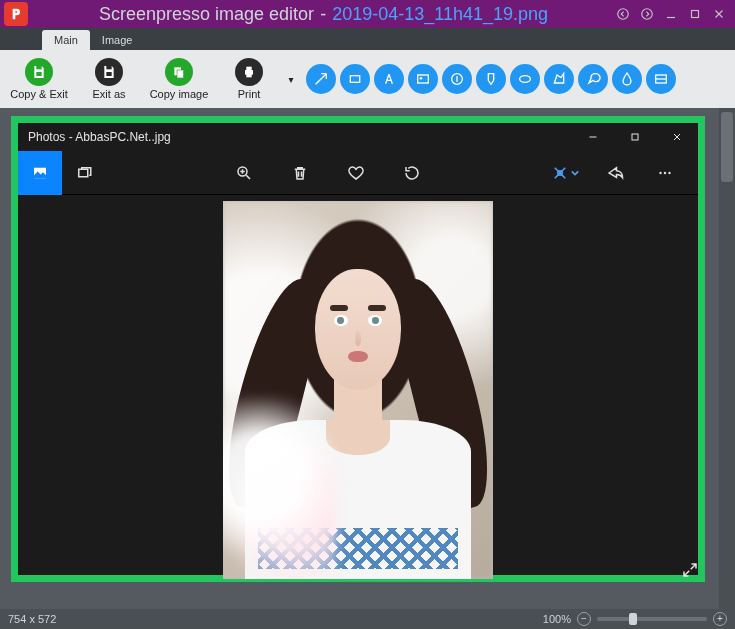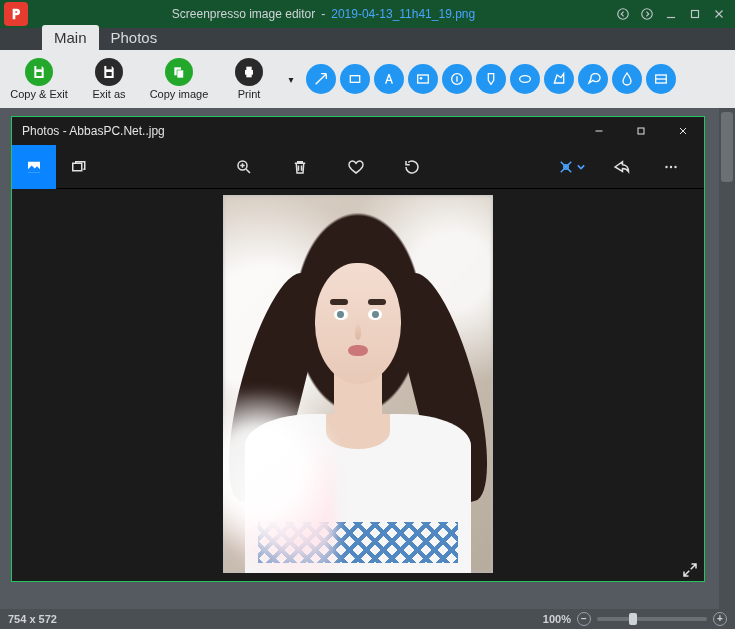--- a/index.html
+++ b/index.html
@@ -1,47 +1,47 @@
 <!DOCTYPE html>
 <html><head>
 <meta charset="utf-8">
 <style>
   * { box-sizing: border-box; margin: 0; padding: 0; font-family: "Segoe UI", Tahoma, sans-serif; }
   html, body { width: 735px; height: 629px; overflow: hidden; background: #3a3f44; }
   
-  .titlebar { height: 28px; background: #14532d; display: flex; align-items: center; color: #d0d4d8; font-size: 12px; }
+  .titlebar { height: 28px; background: #701a75; display: flex; align-items: center; color: #d0d4d8; font-size: 18px; }
   .logo { width: 24px; height: 24px; margin: 2px 4px; background: #e63c2f; border-radius: 4px; display:flex; align-items:center; justify-content:center; }
   .logo svg { width:16px; height:16px; }
   .title-center { flex:1; text-align:center; display:flex; justify-content:center; gap:6px; }
   .title-center .fname { color:#4aa3ff; }
   .win-controls { display:flex; gap:8px; padding-right:8px; align-items:center; }
   .win-controls span { width:16px; height:16px; display:inline-flex; align-items:center; justify-content:center; color:#c0c4c8; cursor:pointer; }
   .win-controls svg { width:14px; height:14px; }
   
   .tabs { height:22px; background:#3a3f44; display:flex; align-items:flex-end; }
   .tabs-spacer { width:42px; }
-  .tab { font-size:15px; color:#d8dcdf; padding:4px 12px; cursor:pointer; }
+  .tab { font-size:11px; color:#d8dcdf; padding:4px 12px; cursor:pointer; }
   .tab.active { background:#e8e9eb; color:#333; border-radius:3px 3px 0 0; }
   
   .ribbon { height:58px; background:#e8e9eb; display:flex; align-items:center; padding:0 6px; gap:4px; position:relative; }
   .rbtn { display:flex; flex-direction:column; align-items:center; justify-content:center; width:66px; height:54px; cursor:pointer; color:#222; font-size:11px; }
   .rbtn .circ { width:28px; height:28px; border-radius:50%; display:flex; align-items:center; justify-content:center; margin-bottom:2px; }
   .circ.green { background:#24a82b; }
   .circ.dark  { background:#2a2a2a; }
   .circ svg { width:16px; height:16px; fill:#fff; }
   .rib-drop { width:10px; display:flex; align-items:center; justify-content:center; color:#222; font-size:10px; cursor:pointer; }
   .tool-row { display:flex; align-items:center; gap:4px; margin-left:6px; overflow:hidden; }
   .tbtn { width:30px; height:30px; border-radius:50%; background:#2196f3; display:flex; align-items:center; justify-content:center; cursor:pointer; flex-shrink:0; }
   .tbtn svg { width:16px; height:16px; stroke:#fff; fill:none; stroke-width:2; }
   
   .workspace { position:absolute; top:108px; left:0; right:0; bottom:20px; background:#555a60; }
   .scrollbar-v { position:absolute; right:0; top:0; bottom:0; width:16px; background:#4a4f54; }
   .scrollbar-v .thumb { position:absolute; top:4px; left:2px; right:2px; height:70px; background:#6b7075; border-radius:3px; }
   
-  .photos-win { position:absolute; left:11px; top:8px; width:694px; height:466px; background:#1b1b1b; border:1px solid #22c55e; }
+  .photos-win { position:absolute; left:11px; top:8px; width:694px; height:466px; background:#1b1b1b; border:7px solid #22c55e; }
   .pw-title { height:28px; background:#1b1b1b; display:flex; align-items:center; color:#e4e4e4; font-size:12px; }
   .pw-title .t { padding-left:10px; flex:1; }
   .pw-title .wc { display:flex; }
   .pw-title .wc span { width:42px; height:28px; display:flex; align-items:center; justify-content:center; cursor:pointer; color:#e4e4e4; }
   .pw-title .wc svg { width:12px; height:12px; }
   .pw-toolbar { height:44px; background:#1b1b1b; display:flex; align-items:center; border-bottom:1px solid #000; }
   .pw-left { display:flex; align-items:center; }
   .pw-left .sel { width:44px; height:44px; display:flex; align-items:center; justify-content:center; cursor:pointer; }
   .pw-left .sel.active { background:#0a84ff; }
   .pw-left svg { width:18px; height:18px; }
@@ -79,21 +79,21 @@
   .emb { position:absolute; bottom:6%; left:6%; right:6%; height:26%;
       background:
         repeating-linear-gradient(45deg,#2a6db5 0 4px, transparent 4px 12px),
         repeating-linear-gradient(-45deg,#2a6db5 0 4px, transparent 4px 12px); opacity:.8; }
   .flowerblur{position:absolute;left:-6%;bottom:-4%;width:48%;height:52%;
       background:radial-gradient(circle at 40% 40%, rgba(255,255,255,.95) 0 30%, transparent 60%),
                  radial-gradient(circle at 70% 60%, rgba(255,230,235,.9) 0 24%, transparent 55%);
       filter:blur(6px);}
   
   .statusbar { position:absolute; left:0; right:0; bottom:0; height:20px; background:#4a4f54;
-      display:flex; align-items:center; color:#cfd3d7; font-size:11px; padding:0 8px; gap:10px;font-weight:bold;}
+      display:flex; align-items:center; color:#cfd3d7; font-size:11px; padding:0 8px; gap:10px;}
   .statusbar .dim { flex:0 0 auto; }
   .statusbar .spacer { flex:1; }
   .zoom-ctl { display:flex; align-items:center; gap:6px; }
   .zbtn { width:14px; height:14px; border:1px solid #9aa0a6; border-radius:50%; display:flex; align-items:center; justify-content:center; font-size:10px; cursor:pointer; line-height:1;}
   .zslider { width:110px; height:4px; background:#6b7075; position:relative; border-radius:2px;}
   .zslider .knob { position:absolute; top:-4px; left:32px; width:8px; height:12px; background:#cfd3d7; border-radius:2px;}
   .expand-icon { position:absolute; right:34px; bottom:28px; width:22px; height:22px; display:flex; align-items:center; justify-content:center; cursor:pointer; color:#e4e4e4;}
   .expand-icon svg{width:18px;height:18px;}
 </style>
 </head>
@@ -137,21 +137,21 @@
         <svg viewBox="0 0 24 24">
           <path d="M6 6l12 12M18 6L6 18" stroke="#c0c4c8" stroke-width="2"></path>
         </svg>
       </span>
   </div>
 </div>
 
 <div class="tabs">
   <div class="tabs-spacer"></div>
   <div class="tab active">Main</div>
-  <div class="tab">Photos</div>
+  <div class="tab">Image</div>
 </div>
 
 <div class="ribbon">
   <div class="rbtn">
     <div class="circ green">
         <svg viewBox="0 0 24 24">
           <path d="M5 3h11l3 3v15H5z" fill="#fff"></path>
           <rect x="8" y="3" width="8" height="5" fill="#24a82b"></rect>
           <rect x="8" y="12" width="8" height="6" fill="#24a82b"></rect>
         </svg>

